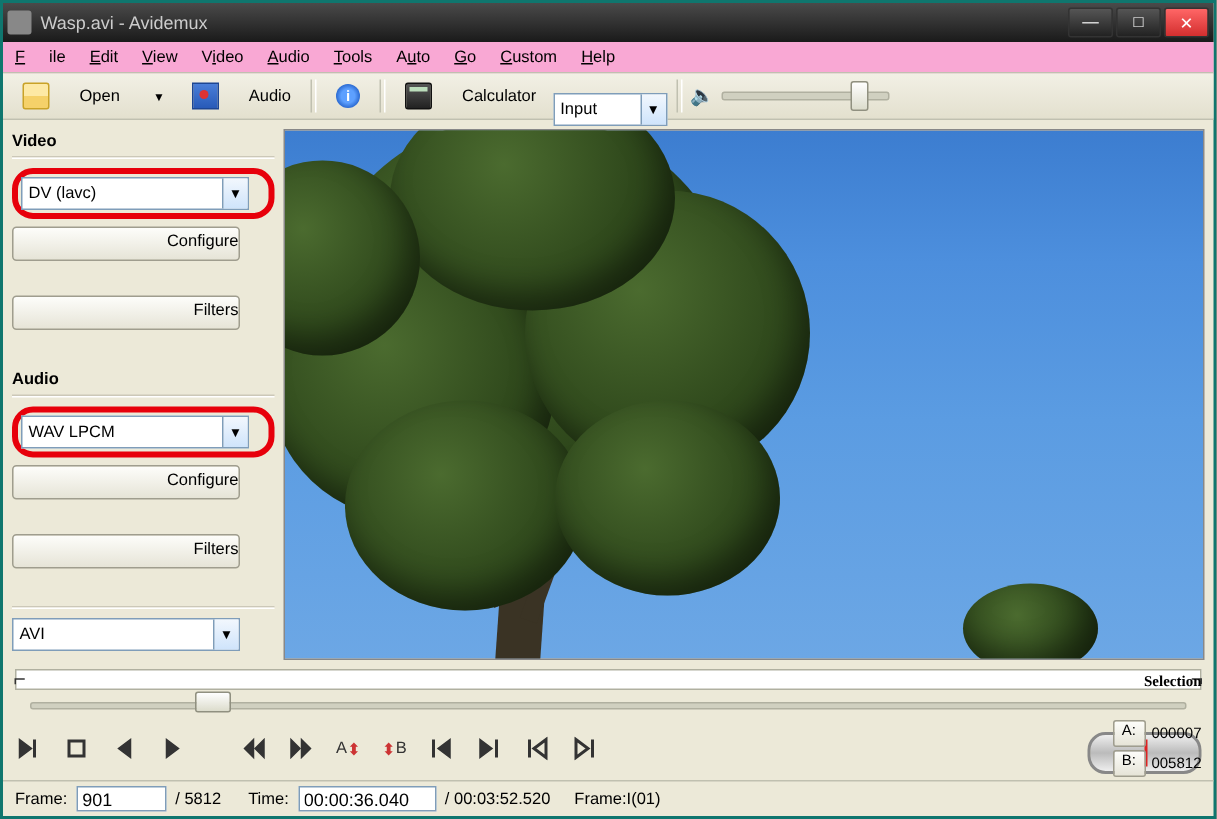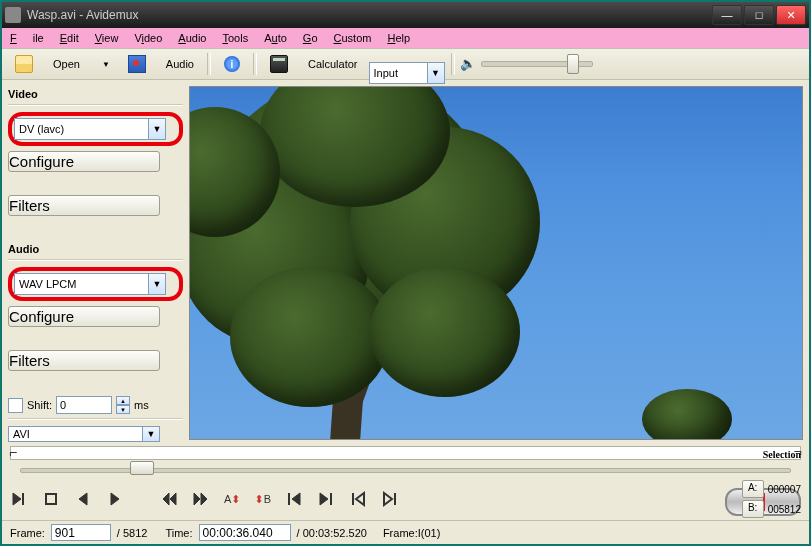--- a/index.html
+++ b/index.html
@@ -199,23 +199,23 @@
     padding: 2px;
     margin-bottom:3px;
     display:inline-block;
   }
   .side-btn {
     width: 150px;
     height: 21px;
     background: linear-gradient(to bottom,#fdfdfa,#e6e4d7);
     border: 1px solid #9f9d8e;
     border-radius: 3px;
-    font-size: 15px;
+    font-size: 11px;
     margin-bottom:21px;
-    text-align:left;
+    text-align:right;
     line-height:19px;
   }
   .shift-row {
     display: flex;
     align-items: center;
     gap: 4px;
     margin-top:2px;
   }
   .shift-row input[type="text"] {
     width: 48px;
@@ -408,30 +408,20 @@
       <div class="section-label">Audio</div>
       <div class="section-rule"></div>
       <div class="highlight-ring">
         <div class="combo wide-combo">
           <span class="combo-text">WAV LPCM</span>
           <span class="combo-arrow">▼</span>
         </div>
       </div>
       <div class="side-btn">Configure</div>
       <div class="side-btn">Filters</div>
-      <div class="shift-row">
-        <span class="chk"></span>
-        <span>Shift:</span>
-        <input type="text" value="0" style="">
-        <div class="spinner">
-            <div>▲</div>
-            <div>▼</div>
-          </div>
-        <span>ms</span>
-      </div>
 
       <div class="section-rule"></div>
       <div class="combo wide-combo" style="margin-left:0;">
         <span class="combo-text">AVI</span>
         <span class="combo-arrow">▼</span>
       </div>
     </div>
 
     <div class="preview">
       <div class="tree">

